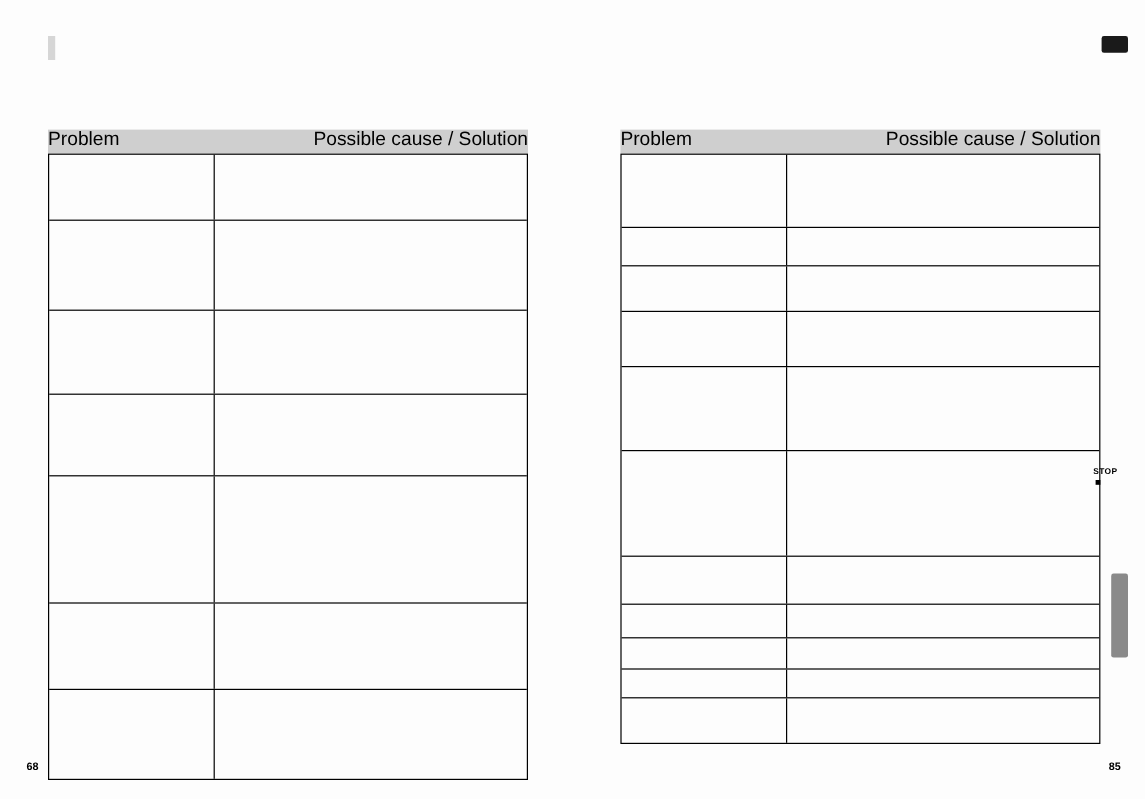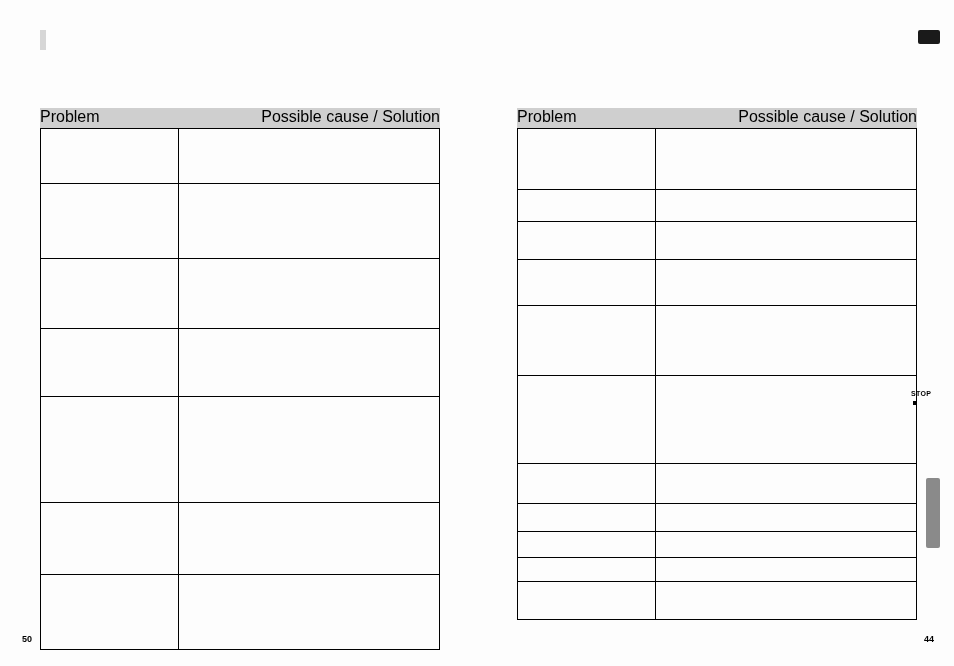--- a/index.html
+++ b/index.html
@@ -190,21 +190,21 @@
           <div class="col-prob"></div>
           <div class="col-cause"></div>
         </div>
         <div class="row hL6">
           <div class="col-prob"></div>
           <div class="col-cause"></div>
         </div>
       </div>
     </div>
 
-    <div class="page-num-left">50</div>
+    <div class="page-num-left">68</div>
   </div>
 
   <div class="page page-right">
     <div class="mark-right"></div>
     <div class="thumb-tab"></div>
 
     <div class="tbl" style="top:108px;">
       <div class="tbl-header">
         <div class="h-prob">Problem</div>
         <div class="h-cause">Possible cause / Solution</div>
@@ -258,16 +258,16 @@
           <div class="col-prob"></div>
           <div class="col-cause"></div>
         </div>
         <div class="row hR10">
           <div class="col-prob"></div>
           <div class="col-cause"></div>
         </div>
       </div>
     </div>
 
-    <div class="page-num-right">44</div>
+    <div class="page-num-right">85</div>
   </div>
 
 </div>
 
 </body></html>

